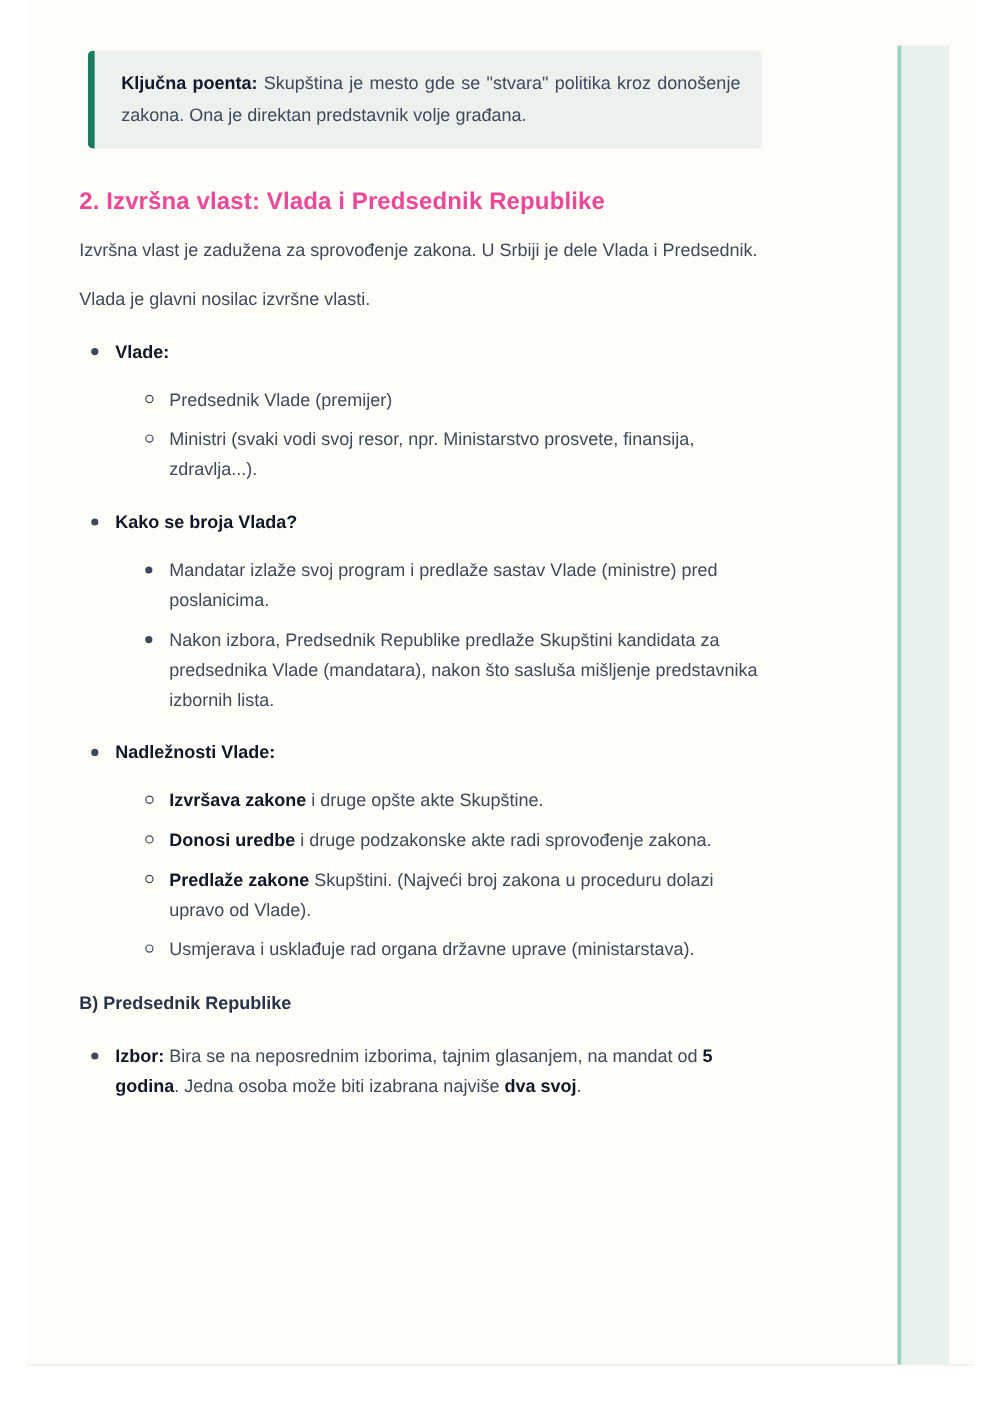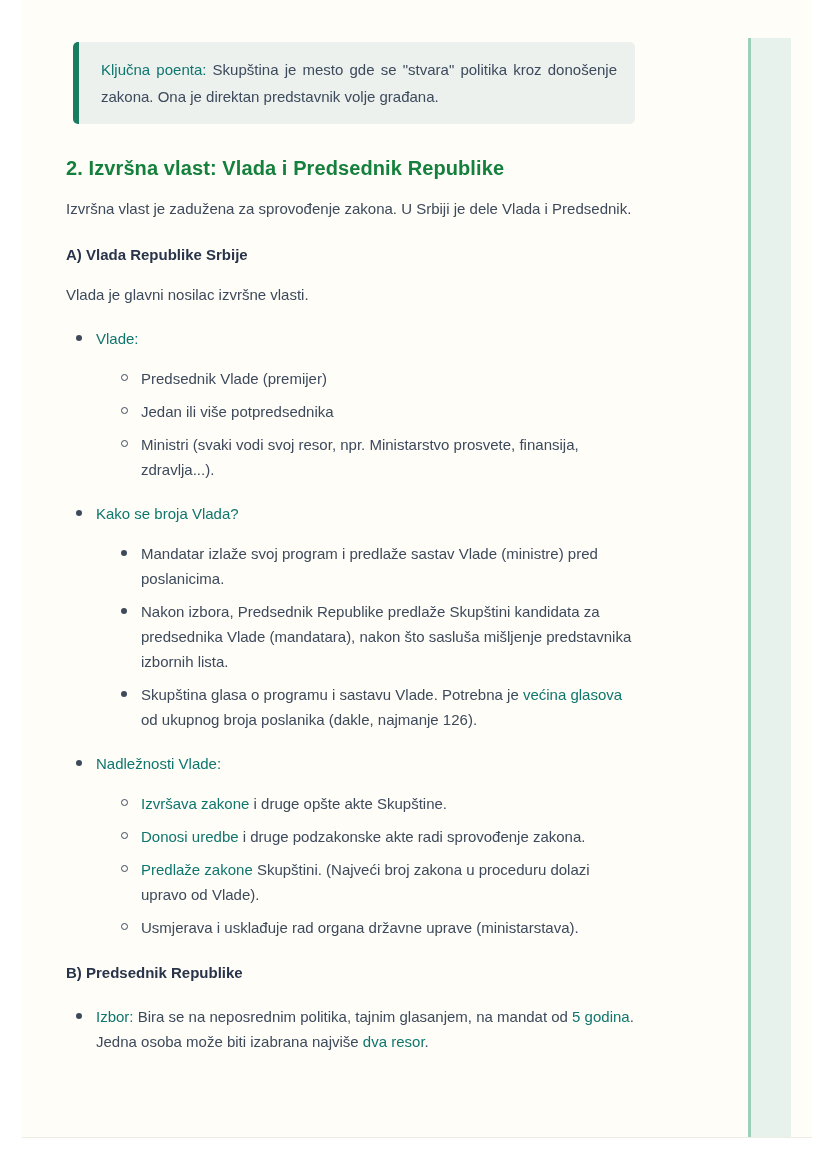--- a/index.html
+++ b/index.html
@@ -19,33 +19,33 @@
     background:#e7f2ec; border-left:3px solid #9ccfba; z-index:1;
   }
   .watermark {
     position:absolute; left:0; top:1164px; width:775px; text-align:right;
     font-size:10.5px; color:#92969c; z-index:3; letter-spacing:.2px;margin-top:45px;
   }
   .content {
     position:absolute; left:66px; top:42px; width:571px; z-index:2;
     font-size:15px; line-height:25px;
   }
-  strong { font-weight:400; color:#0f766e;margin-top:13px; }
+  strong { font-weight:700; color:#0f172a;margin-top:13px; }
 
   
   .callout {
     box-sizing:border-box; margin-left:7px; width:562px;
     background:#edf1ee; border-left:6px solid #1b7b60; border-radius:5px;
     padding:14px 18px 14px 22px;
   }
   .callout p { margin:0; text-align:justify; line-height:27px; color:#3d4a5c; }
 
   h2 {
     margin:30px 0 0 0; font-size:20px; line-height:28px; font-weight:700;
-    color:#15803d; letter-spacing:.1px;
+    color:#ec4899; letter-spacing:.1px;
   }
   p.intro { margin:13px 0 0 0; text-align:justify; line-height:27px; }
   p.subhead { margin:20px 0 0 0; font-weight:700; color:#28344a; }
   p.lead { margin:15px 0 0 0; }
 
   
   .list { margin-top:3px; }
   .li { position:relative; padding-left:30px; }
   .li::before {
     content:""; position:absolute; border-radius:50%;
@@ -66,52 +66,45 @@
 <div class="content">
 
   <div class="callout">
     <p><strong>Ključna poenta:</strong><span> Skupština je mesto gde se "stvara" politika kroz donošenje zakona. Ona je direktan predstavnik volje građana.</span></p>
   </div>
 
   <h2>2. Izvršna vlast: Vlada i Predsednik Republike</h2>
 
   <p class="intro">Izvršna vlast je zadužena za sprovođenje zakona. U Srbiji je dele Vlada i Predsednik.</p>
 
-  <p class="subhead">A) Vlada Republike Srbije</p>
 
   <p class="lead">Vlada je glavni nosilac izvršne vlasti.</p>
 
   <div class="list">
 
     <div class="li l1 disc">
       <span class="li-text"><strong>Vlade:</strong></span>
       <div class="sublist">
         <div class="li circle">
           <span class="li-text"><span>Predsednik Vlade (premijer)</span></span>
-        </div>
-        <div class="li circle">
-          <span class="li-text"><span>Jedan ili više potpredsednika</span></span>
         </div>
         <div class="li circle">
           <span class="li-text"><span>Ministri (svaki vodi svoj resor, npr. Ministarstvo prosvete, finansija, zdravlja...).</span></span>
         </div>
       </div>
     </div>
 
     <div class="li l1 disc">
       <span class="li-text"><strong>Kako se broja Vlada?</strong></span>
       <div class="sublist">
         <div class="li disc">
           <span class="li-text"><span>Mandatar izlaže svoj program i predlaže sastav Vlade (ministre) pred poslanicima.</span></span>
         </div>
         <div class="li disc">
           <span class="li-text"><span>Nakon izbora, Predsednik Republike predlaže Skupštini kandidata za predsednika Vlade (mandatara), nakon što sasluša mišljenje predstavnika izbornih lista.</span></span>
-        </div>
-        <div class="li disc">
-          <span class="li-text"><span>Skupština glasa o programu i sastavu Vlade. Potrebna je </span><strong>većina glasova</strong><span> od ukupnog broja poslanika (dakle, najmanje 126).</span></span>
         </div>
       </div>
     </div>
 
     <div class="li l1 disc">
       <span class="li-text"><strong>Nadležnosti Vlade:</strong></span>
       <div class="sublist">
         <div class="li circle">
           <span class="li-text"><strong>Izvršava zakone</strong><span> i druge opšte akte Skupštine.</span></span>
         </div>
@@ -126,19 +119,19 @@
         </div>
       </div>
     </div>
 
   </div>
 
   <p class="subhead">B) Predsednik Republike</p>
 
   <div class="list">
     <div class="li l1 disc">
-      <span class="li-text"><strong>Izbor:</strong><span> Bira se na neposrednim politika, tajnim glasanjem, na mandat od </span><strong>5 godina</strong><span>. Jedna osoba može biti izabrana najviše </span><strong>dva resor</strong><span>.</span></span>
+      <span class="li-text"><strong>Izbor:</strong><span> Bira se na neposrednim izborima, tajnim glasanjem, na mandat od </span><strong>5 godina</strong><span>. Jedna osoba može biti izabrana najviše </span><strong>dva svoj</strong><span>.</span></span>
     </div>
   </div>
 
 </div>
 
 <div class="watermark">(c) Knowunity 2025</div>
 
 </body></html>

